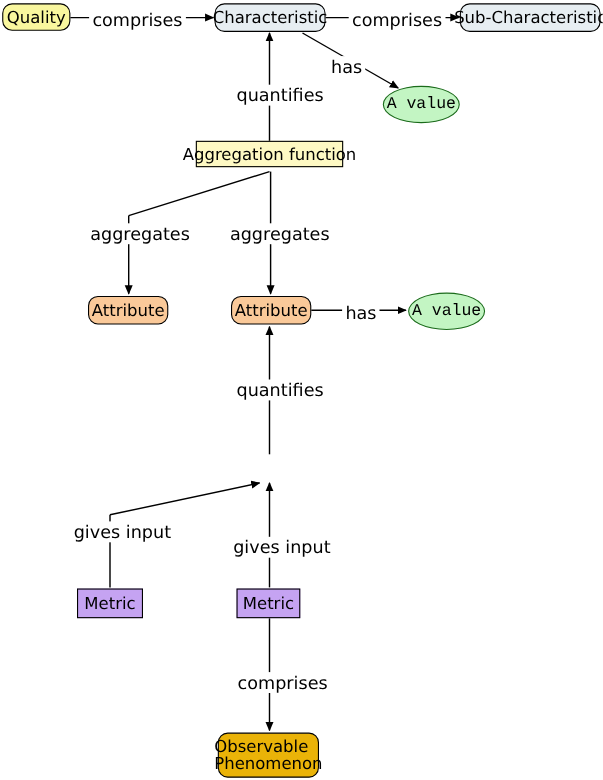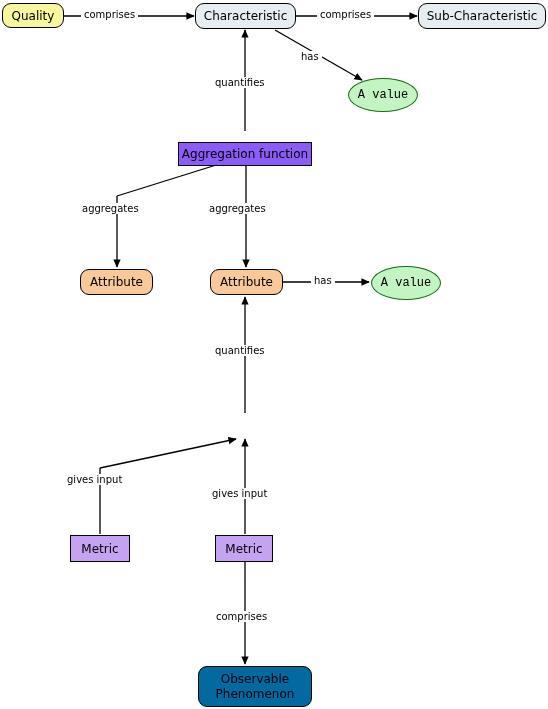--- a/index.html
+++ b/index.html
@@ -24,23 +24,22 @@
     top: 0;
     width: 548px;
     height: 709px;
   }
   .node {
     position: absolute;
     box-sizing: border-box;
     display: flex;
     align-items: center;
     justify-content: center;
-    text-align: center;
     color: #000000;
-    font-size: 12px;
+    font-size: 15px;
     line-height: 14px;
     white-space: nowrap;
     z-index: 3;
   }
   .node.rounded {
     border: 1.2px solid #000000;
     border-radius: 9px;
   }
   .node.rect {
     border: 1.2px solid #000000;
@@ -50,21 +49,21 @@
     border: 1.2px solid #1b6b1b;
     border-radius: 50%;
     font-family: Liberation Mono, monospace;
   }
   .node.twoline {
     white-space: normal;
     line-height: 15px;
   }
   .edge-label {
     position: absolute;
-    font-size: 10px;
+    font-size: 16px;
     color: #000000;
     background: #ffffff;
     padding: 0 3px;
     white-space: nowrap;
     z-index: 2;
   }
 </style>
 </head>
 <body>
 
@@ -111,21 +110,21 @@
   </div>
 
   <div class="node rounded" style="left:195px; top:3px; width:101px; height:26px; background:#e7eef2;">
     <span>Characteristic</span>
   </div>
 
   <div class="node ellipse" style="left:348px; top:78px; width:70px; height:34px; background:#c3f5c3;">
     <span>A value</span>
   </div>
 
-  <div class="node rect" style="left:178px; top:142px; width:134px; height:24px; background:#8b5cf6;">
+  <div class="node rect" style="left:178px; top:128px; width:134px; height:24px; background:#fef9c3;">
     <span>Aggregation function</span>
   </div>
 
   <div class="node rounded" style="left:80px; top:269px; width:73px; height:26px; background:#fac999;">
     <span>Attribute</span>
   </div>
 
   <div class="node rounded" style="left:210px; top:269px; width:73px; height:26px; background:#fac999;">
     <span>Attribute</span>
   </div>
@@ -136,21 +135,21 @@
 
 
   <div class="node rect" style="left:70px; top:535px; width:60px; height:27px; background:#c5a3f2;">
     <span>Metric</span>
   </div>
 
   <div class="node rect" style="left:215px; top:535px; width:58px; height:27px; background:#c5a3f2;">
     <span>Metric</span>
   </div>
 
-  <div class="node rounded twoline" style="left:198px; top:666px; width:114px; height:41px; background:#0369a1;">
+  <div class="node rounded twoline" style="left:198px; top:666px; width:92px; height:41px; background:#eab308;">
     <span>Observable Phenomenon</span>
   </div>
 
   <div class="edge-label" style="left:81px; top:9px;">comprises</div>
 
   <div class="edge-label" style="left:317px; top:9px;">comprises</div>
 
   <div class="edge-label" style="left:298px; top:51px;">has</div>
 
   <div class="edge-label" style="left:212px; top:77px;">quantifies</div>

